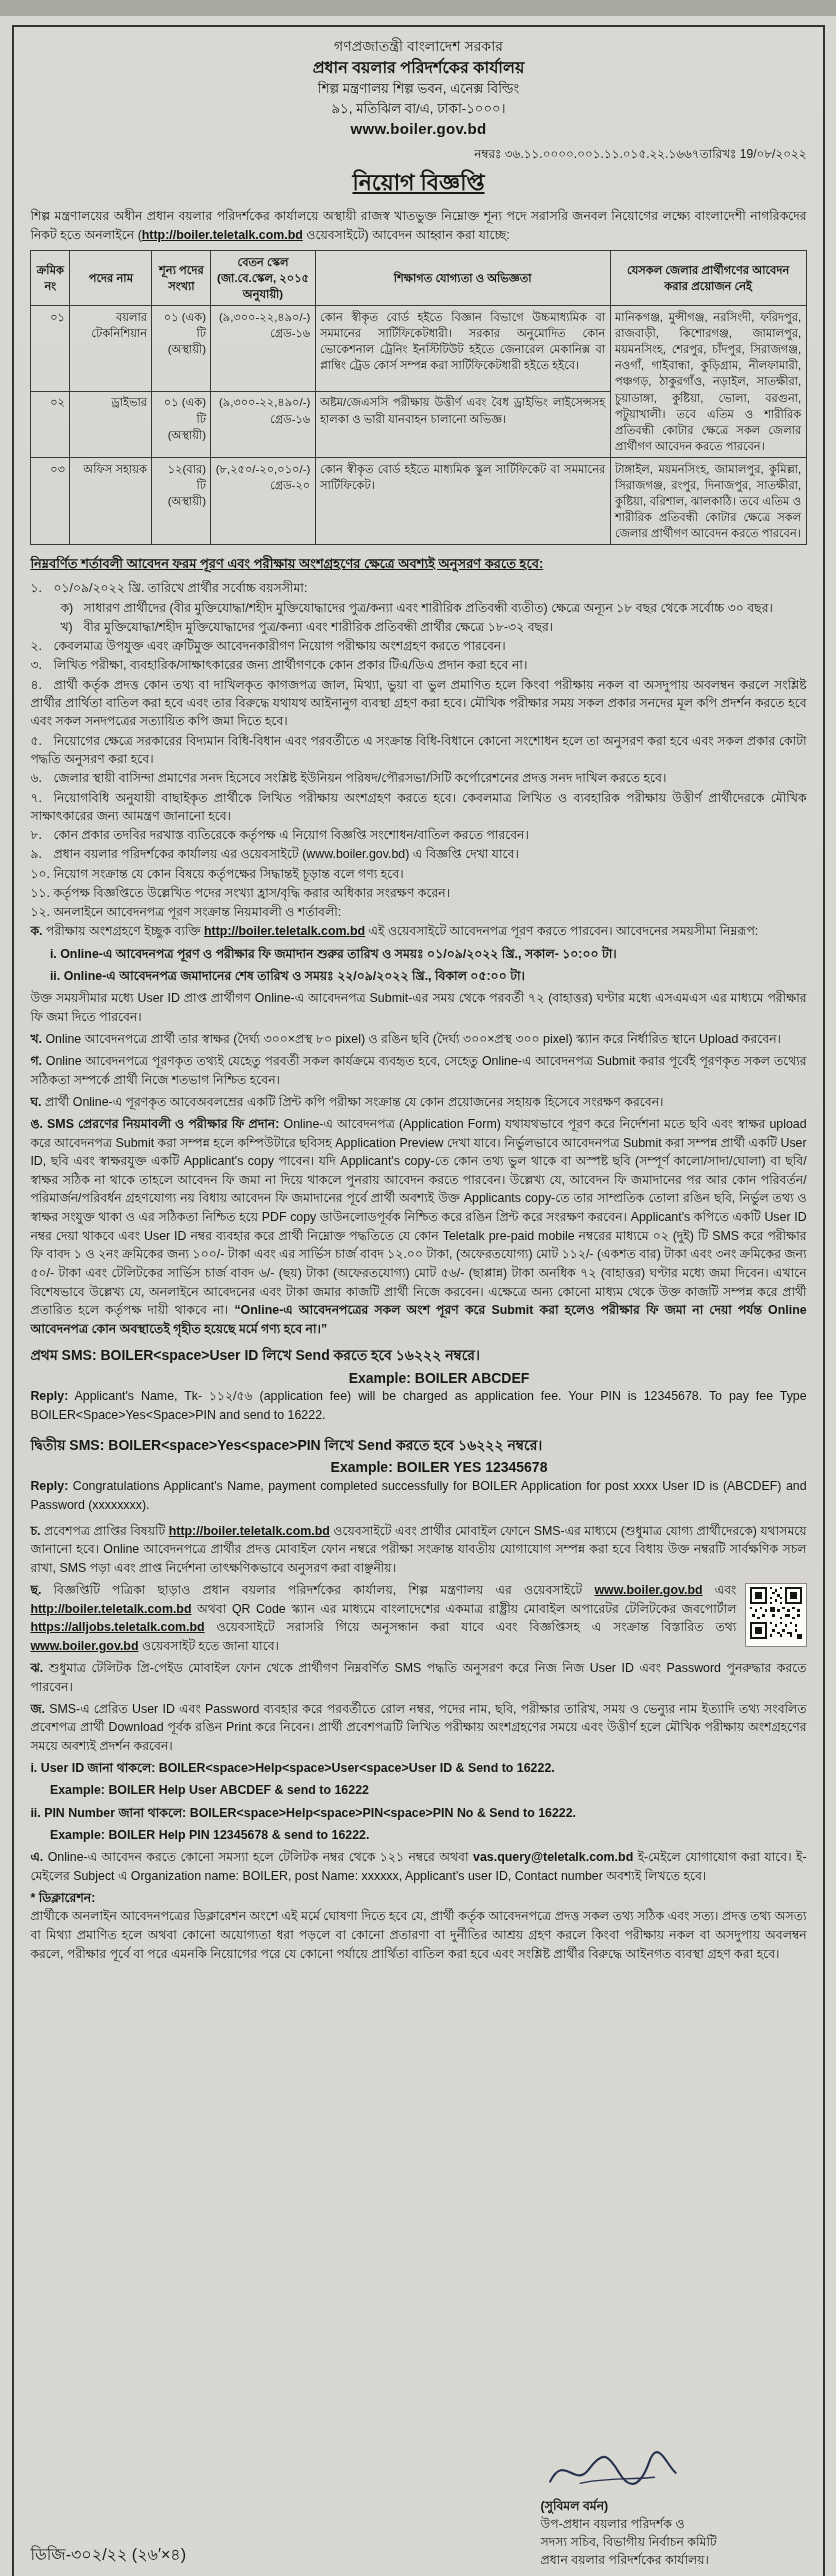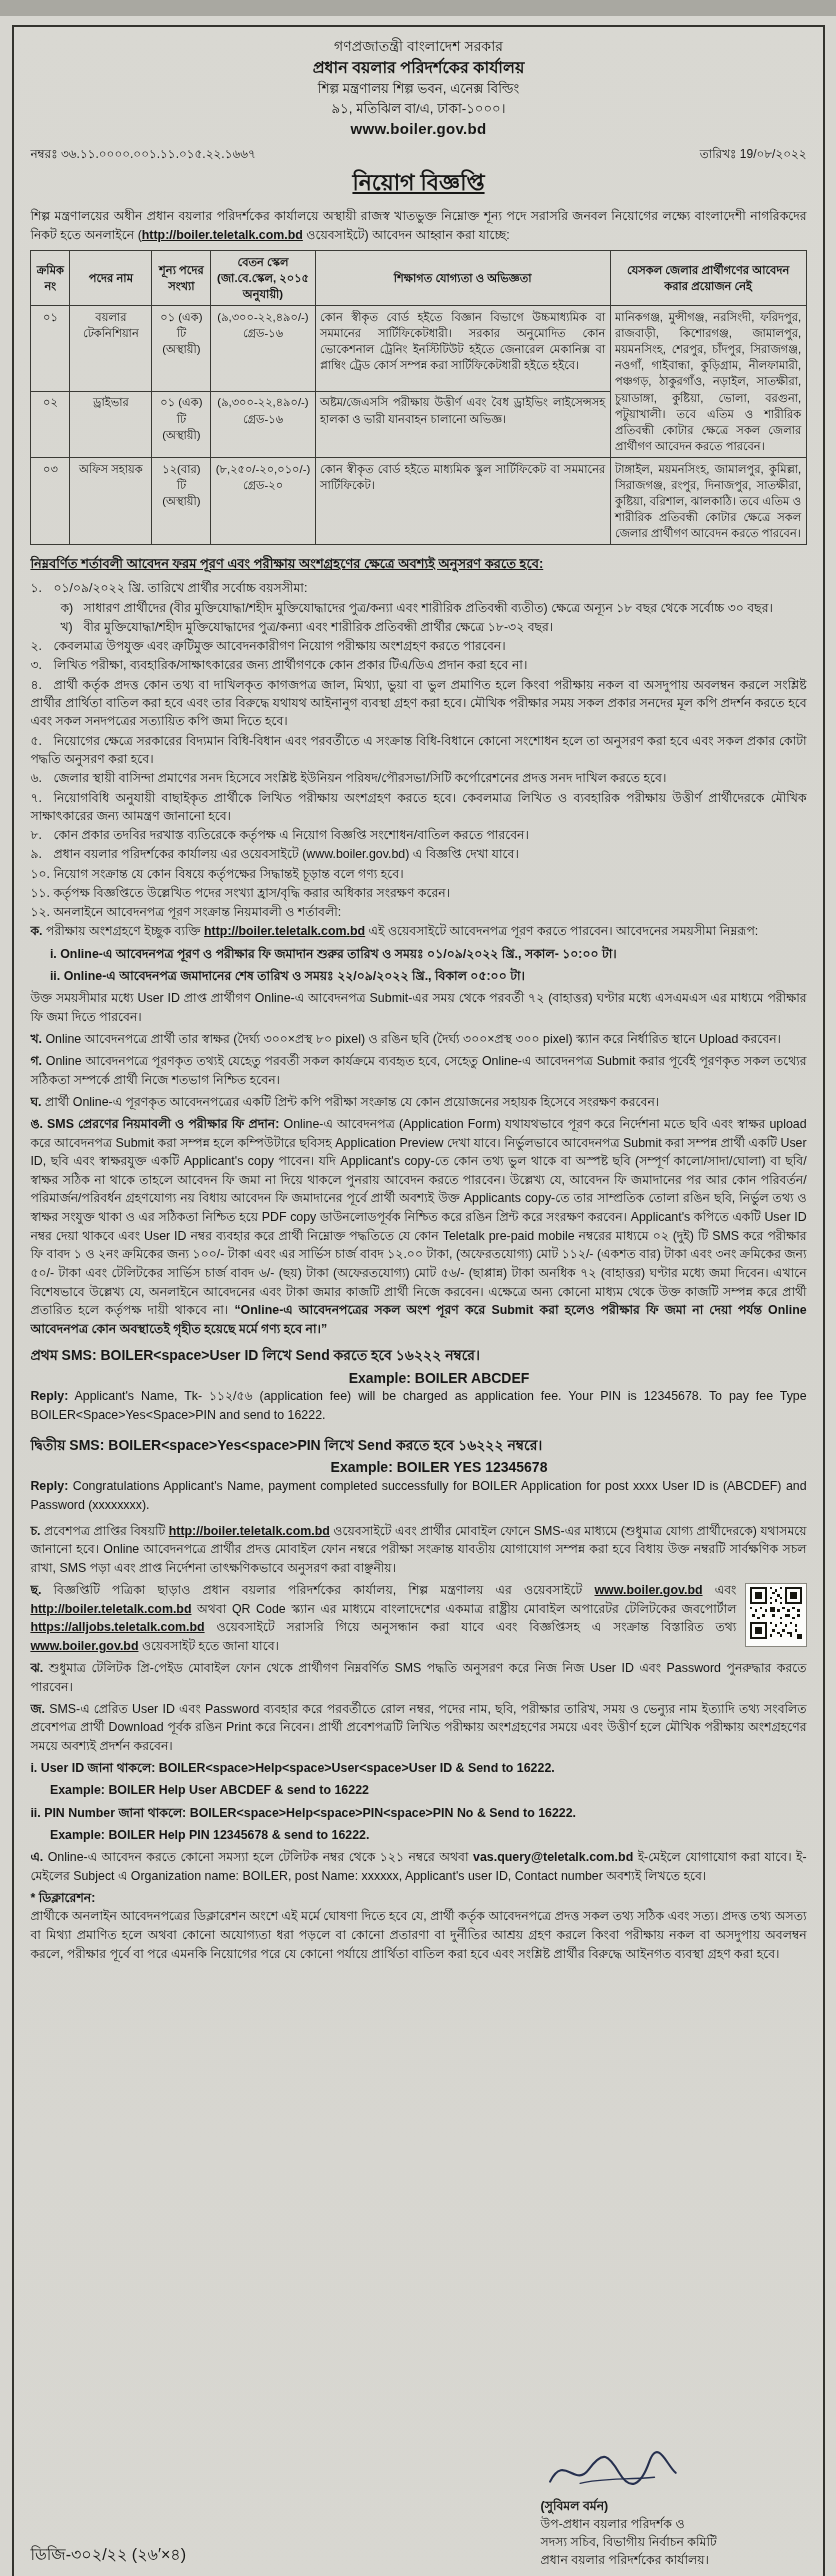--- a/index.html
+++ b/index.html
@@ -6,29 +6,29 @@
   .page{position:relative;width:837px;height:2576px;margin:16px auto;background:#d7d6d0;
         font-family:Liberation Sans, sans-serif;color:#171716;overflow:hidden;}
   .frame{position:absolute;top:9px;left:12.4px;right:12.4px;bottom:9px;border:2.7px solid #33332e;
          padding:9px 16px 10.7px;display:flex;flex-direction:column;overflow:hidden;
          background:linear-gradient(180deg,#d9d8d2 0%,#d5d4ce 50%,#d8d7d1 100%);}
   .hdr{text-align:center;line-height:1.45;}
   .hdr-govt{font-size:14px;}
   .hdr-office{font-size:16px;font-weight:bold;}
   .hdr-ministry,.hdr-address{font-size:13.3px;}
   .hdr-site{font-size:15px;font-weight:bold;letter-spacing:0.3px;}
-  .memo-row{display:flex;justify-content:space-between;font-size:12px;margin:5.3px 0 0;}
+  .memo-row{display:flex;justify-content:flex-end;font-size:12px;margin:5.3px 0 0;}
   .notice-title{text-align:center;font-size:22px;font-weight:bold;text-decoration:underline;margin:0 0 5.3px;}
   p{margin:0 0 3.6px;font-size:12.4px;line-height:1.5;text-align:justify;}
   .lnk{font-weight:bold;text-decoration:underline;}
   .plabel{font-weight:bold;}
   table.jobs{width:100%;border-collapse:collapse;margin:1.8px 0 7px;font-size:11.4px;}
   table.jobs th,table.jobs td{border:1.4px solid #3a3a35;padding:2.7px 4.4px;vertical-align:top;line-height:1.42;}
   table.jobs th{font-weight:bold;text-align:center;vertical-align:middle;}
-  td.c{text-align:center;vertical-align:middle;}
+  td.c{text-align:right;vertical-align:middle;}
   td.j{text-align:justify;}
   .cond-heading{font-size:13px;font-weight:bold;text-decoration:underline;margin:1.8px 0 4.4px;}
   .cond{font-size:12.4px;line-height:1.48;text-align:justify;margin-bottom:0.9px;}
   .cno{display:inline-block;min-width:23px;}
   .sub{padding-left:30px;}
   .bold-line{font-weight:bold;}
   .indent1{padding-left:19.5px;}
   .sms-block{margin:1.8px 0 3.6px;}
   .sms-line{font-weight:bold;margin-bottom:1.8px;}
   .sms-ex{font-weight:bold;padding-left:41px;margin-bottom:1.8px;text-align:center;}
@@ -128,21 +128,21 @@
     <div class="cond"><span class="cno">১১.</span><span>কর্তৃপক্ষ বিজ্ঞপ্তিতে উল্লেখিত পদের সংখ্যা হ্রাস/বৃদ্ধি করার অধিকার সংরক্ষণ করেন।</span></div>
     <div class="cond"><span class="cno">১২.</span><span>অনলাইনে আবেদনপত্র পূরণ সংক্রান্ত নিয়মাবলী ও শর্তাবলী:</span></div>
 
     <p><b class="plabel">ক.</b> <span>পরীক্ষায় অংশগ্রহণে ইচ্ছুক ব্যক্তি </span><span class="lnk">http://boiler.teletalk.com.bd</span><span> এই ওয়েবসাইটে আবেদনপত্র পূরণ করতে পারবেন। আবেদনের সময়সীমা নিম্নরূপ:</span></p>
     <p class="bold-line indent1">i. Online-এ আবেদনপত্র পূরণ ও পরীক্ষার ফি জমাদান শুরুর তারিখ ও সময়ঃ ০১/০৯/২০২২ খ্রি., সকাল- ১০:০০ টা।</p>
     <p class="bold-line indent1">ii. Online-এ আবেদনপত্র জমাদানের শেষ তারিখ ও সময়ঃ ২২/০৯/২০২২ খ্রি., বিকাল ০৫:০০ টা।</p>
     <p>উক্ত সময়সীমার মধ্যে User ID প্রাপ্ত প্রার্থীগণ Online-এ আবেদনপত্র Submit-এর সময় থেকে পরবর্তী ৭২ (বাহাত্তর) ঘণ্টার মধ্যে এসএমএস এর মাধ্যমে পরীক্ষার ফি জমা দিতে পারবেন।</p>
 
     <p><b class="plabel">খ.</b> <span>Online আবেদনপত্রে প্রার্থী তার স্বাক্ষর (দৈর্ঘ্য ৩০০×প্রস্থ ৮০ pixel) ও রঙিন ছবি (দৈর্ঘ্য ৩০০×প্রস্থ ৩০০ pixel) স্ক্যান করে নির্ধারিত স্থানে Upload করবেন।</span></p>
     <p><b class="plabel">গ.</b> <span>Online আবেদনপত্রে পূরণকৃত তথ্যই যেহেতু পরবর্তী সকল কার্যক্রমে ব্যবহৃত হবে, সেহেতু Online-এ আবেদনপত্র Submit করার পূর্বেই পূরণকৃত সকল তথ্যের সঠিকতা সম্পর্কে প্রার্থী নিজে শতভাগ নিশ্চিত হবেন।</span></p>
-    <p><b class="plabel">ঘ.</b> <span>প্রার্থী Online-এ পূরণকৃত আবেদনপত্রের একটি প্রিন্ট কপি পরীক্ষা সংক্রান্ত যে কোন প্রয়োজনের সহায়ক হিসেবে সংরক্ষণ করবেন।</span></p>
+    <p><b class="plabel">ঘ.</b> <span>প্রার্থী Online-এ পূরণকৃত আবেঅবলম্রের একটি প্রিন্ট কপি পরীক্ষা সংক্রান্ত যে কোন প্রয়োজনের সহায়ক হিসেবে সংরক্ষণ করবেন।</span></p>
     <p><b class="plabel">ঙ.</b> <b class="plabel">SMS প্রেরণের নিয়মাবলী ও পরীক্ষার ফি প্রদান:</b> <span>Online-এ আবেদনপত্র (Application Form) যথাযথভাবে পূরণ করে নির্দেশনা মতে ছবি এবং স্বাক্ষর upload করে আবেদনপত্র Submit করা সম্পন্ন হলে কম্পিউটারে ছবিসহ Application Preview দেখা যাবে। নির্ভুলভাবে আবেদনপত্র Submit করা সম্পন্ন প্রার্থী একটি User ID, ছবি এবং স্বাক্ষরযুক্ত একটি Applicant's copy পাবেন। যদি Applicant's copy-তে কোন তথ্য ভুল থাকে বা অস্পষ্ট ছবি (সম্পূর্ণ কালো/সাদা/ঘোলা) বা ছবি/স্বাক্ষর সঠিক না থাকে তাহলে আবেদন ফি জমা না দিয়ে থাকলে পুনরায় আবেদন করতে পারবেন। উল্লেখ্য যে, আবেদন ফি জমাদানের পর আর কোন পরিবর্তন/পরিমার্জন/পরিবর্ধন গ্রহণযোগ্য নয় বিধায় আবেদন ফি জমাদানের পূর্বে প্রার্থী অবশ্যই উক্ত Applicants copy-তে তার সাম্প্রতিক তোলা রঙিন ছবি, নির্ভুল তথ্য ও স্বাক্ষর সংযুক্ত থাকা ও এর সঠিকতা নিশ্চিত হয়ে PDF copy ডাউনলোডপূর্বক নিশ্চিত করে রঙিন প্রিন্ট করে সংরক্ষণ করবেন। Applicant's কপিতে একটি User ID নম্বর দেয়া থাকবে এবং User ID নম্বর ব্যবহার করে প্রার্থী নিম্নোক্ত পদ্ধতিতে যে কোন Teletalk pre-paid mobile নম্বরের মাধ্যমে ০২ (দুই) টি SMS করে পরীক্ষার ফি বাবদ ১ ও ২নং ক্রমিকের জন্য ১০০/- টাকা এবং এর সার্ভিস চার্জ বাবদ ১২.০০ টাকা, (অফেরতযোগ্য) মোট ১১২/- (একশত বার) টাকা এবং ৩নং ক্রমিকের জন্য ৫০/- টাকা এবং টেলিটকের সার্ভিস চার্জ বাবদ ৬/- (ছয়) টাকা (অফেরতযোগ্য) মোট ৫৬/- (ছাপ্পান্ন) টাকা অনধিক ৭২ (বাহাত্তর) ঘণ্টার মধ্যে জমা দিবেন। এখানে বিশেষভাবে উল্লেখ্য যে, অনলাইনে আবেদনের এবং টাকা জমার কাজটি প্রার্থী নিজে করবেন। এক্ষেত্রে অন্য কোনো মাধ্যম থেকে উক্ত কাজটি সম্পন্ন করে প্রার্থী প্রতারিত হলে কর্তৃপক্ষ দায়ী থাকবে না। </span><b>“Online-এ আবেদনপত্রের সকল অংশ পূরণ করে Submit করা হলেও পরীক্ষার ফি জমা না দেয়া পর্যন্ত Online আবেদনপত্র কোন অবস্থাতেই গৃহীত হয়েছে মর্মে গণ্য হবে না।”</b></p>
 
     <div class="sms-block">
       <div class="sms-line"><span>প্রথম SMS:</span> <span>BOILER&lt;space&gt;User ID লিখে Send করতে হবে ১৬২২২ নম্বরে।</span></div>
       <div class="sms-ex"><span>Example:</span> <span>BOILER ABCDEF</span></div>
       <p class="reply"><b class="plabel">Reply:</b> <span>Applicant's Name, Tk- ১১২/৫৬ (application fee) will be charged as application fee. Your PIN is 12345678. To pay fee Type BOILER&lt;Space&gt;Yes&lt;Space&gt;PIN and send to 16222.</span></p>
     </div>
 
     <div class="sms-block">
       <div class="sms-line"><span>দ্বিতীয় SMS:</span> <span>BOILER&lt;space&gt;Yes&lt;space&gt;PIN লিখে Send করতে হবে ১৬২২২ নম্বরে।</span></div>

